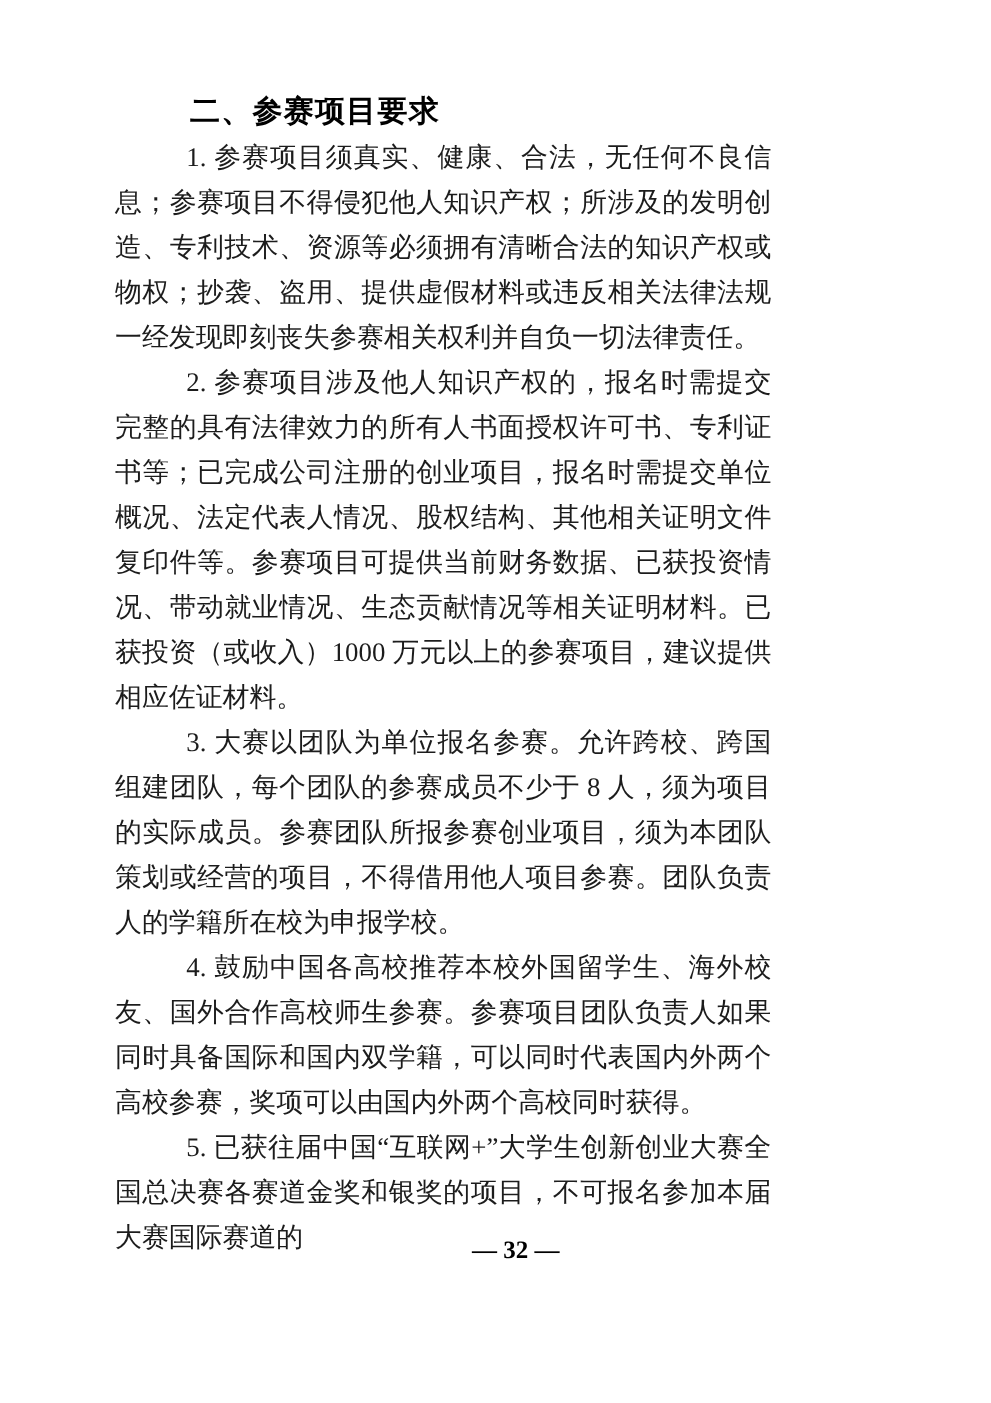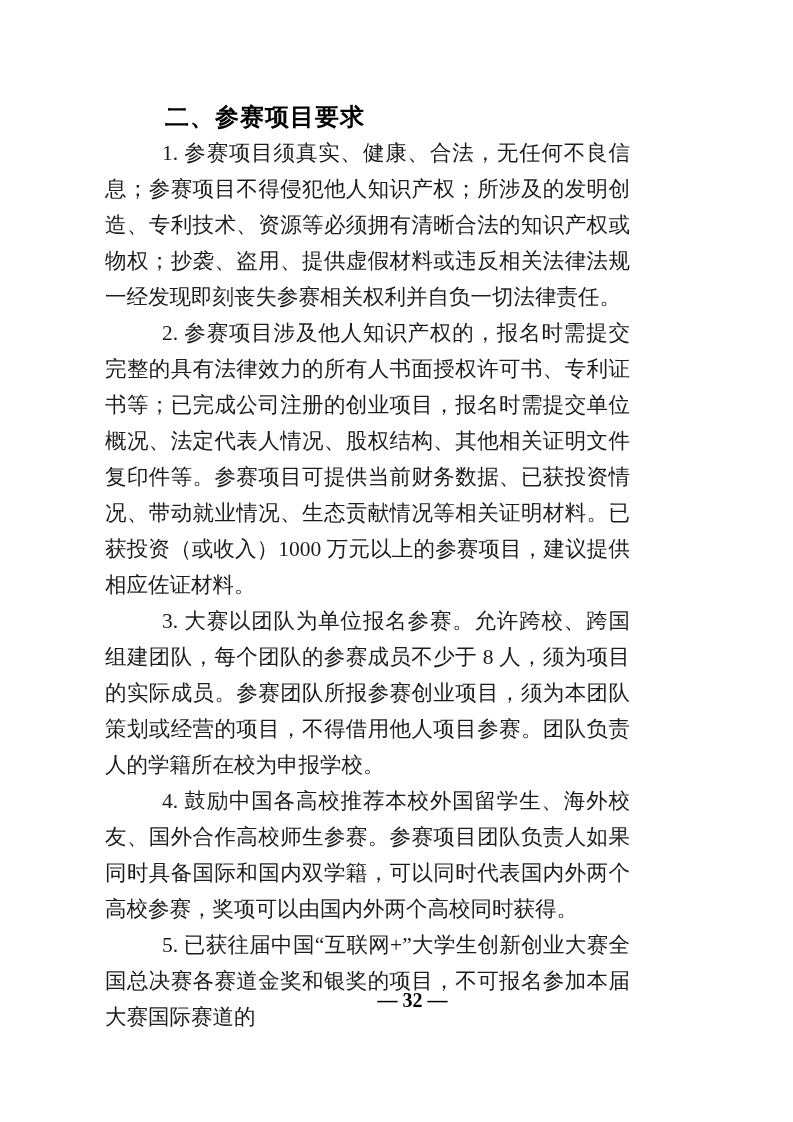--- a/index.html
+++ b/index.html
@@ -11,25 +11,25 @@
     width: 793px;
     height: 1122px;
     position: relative;
     overflow: hidden;
     font-family: "Liberation Serif", "DejaVu Serif", serif;
     color: #141414;
   }
   .page {
     position: absolute;
     top: 0;
-    left: 17px;
+    left: 4px;
     width: 705px;
     height: 1122px;
     box-sizing: border-box;
-    padding: 99px 92px 0 88px;
+    padding: 72px 92px 0 88px;
     background: #ffffff;
   }
   .section-heading {
     margin: 0;
     font-family: "Liberation Sans", "DejaVu Sans", sans-serif;
     font-weight: bold;
     font-size: 24px;
     line-height: 36px;
     text-indent: 60px;
     color: #000000;

